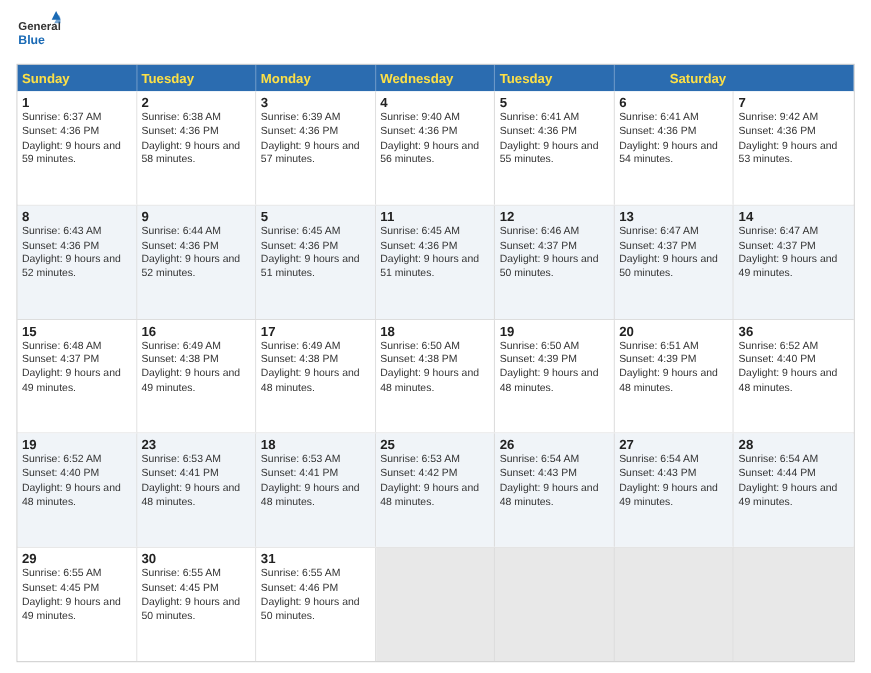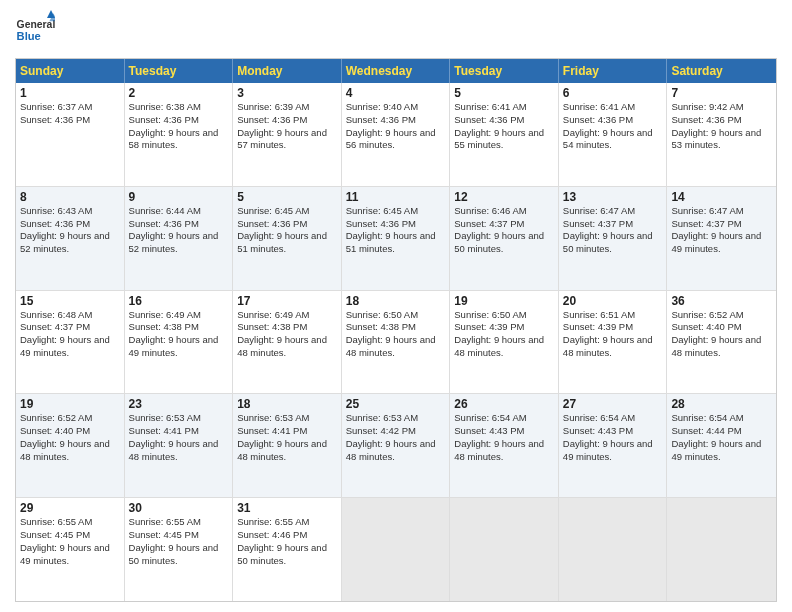--- a/index.html
+++ b/index.html
@@ -47,21 +47,21 @@
       background: #2b6cb0;
     }
     .cal-header-cell {
       color: #fde047;
       font-size: 12px;
       font-weight: bold;
       padding: 5px 4px;
       text-align: left;
       border-right: 1px solid rgba(255,255,255,0.3);
     }
-    .cal-header-cell:last-child { border-right: none; }
+    .cal-header-cell:last-child { border-right: none; margin-left: 46px; }
     .cal-body {
       flex: 1;
       display: flex;
       flex-direction: column;
     }
     .cal-row {
       display: grid;
       grid-template-columns: repeat(7, 1fr);
       flex: 1;
       border-bottom: 1px solid #ddd;
@@ -122,29 +122,29 @@
     </div>
   </div>
 
   <div class="calendar">
     <div class="cal-header-row">
     <div class="cal-header-cell">Sunday</div>
         <div class="cal-header-cell">Tuesday</div>
         <div class="cal-header-cell">Monday</div>
         <div class="cal-header-cell">Wednesday</div>
         <div class="cal-header-cell">Tuesday</div>
-        <div class="cal-header-cell">Friday</div>
         <div class="cal-header-cell">Saturday</div>
       </div>
     <div class="cal-body">
     <div class="cal-row">
           <div class="cal-cell">
             <span class="day-num">1</span>
             <span class="cell-line">Sunrise: 6:37 AM</span>
             <span class="cell-line">Sunset: 4:36 PM</span>
+            <span class="cell-line">Daylight: 9 hours and 59 minutes.</span>
           </div>
           <div class="cal-cell">
             <span class="day-num">2</span>
             <span class="cell-line">Sunrise: 6:38 AM</span>
             <span class="cell-line">Sunset: 4:36 PM</span>
             <span class="cell-line">Daylight: 9 hours and 58 minutes.</span>
           </div>
           <div class="cal-cell">
             <span class="day-num">3</span>
             <span class="cell-line">Sunrise: 6:39 AM</span>

